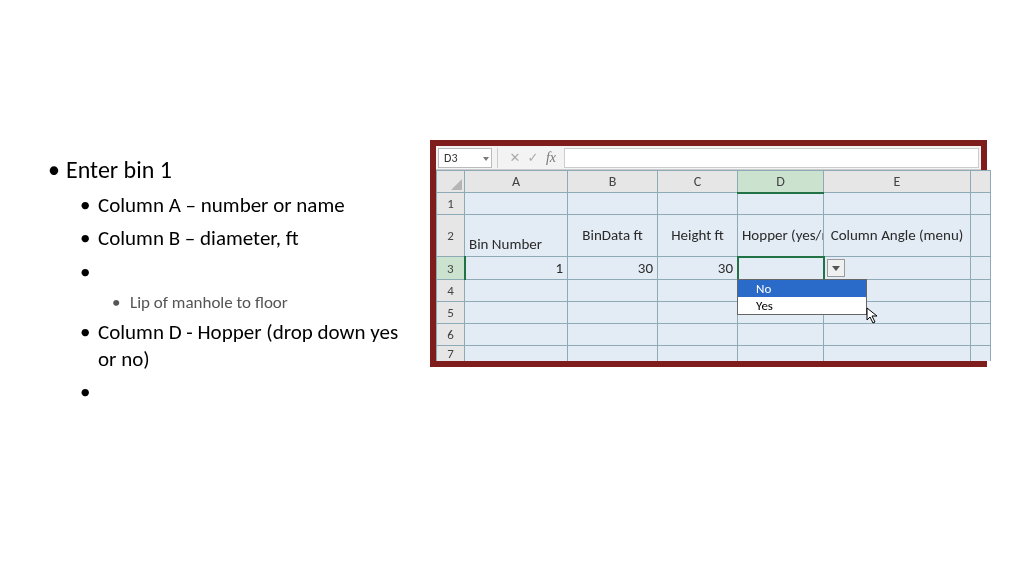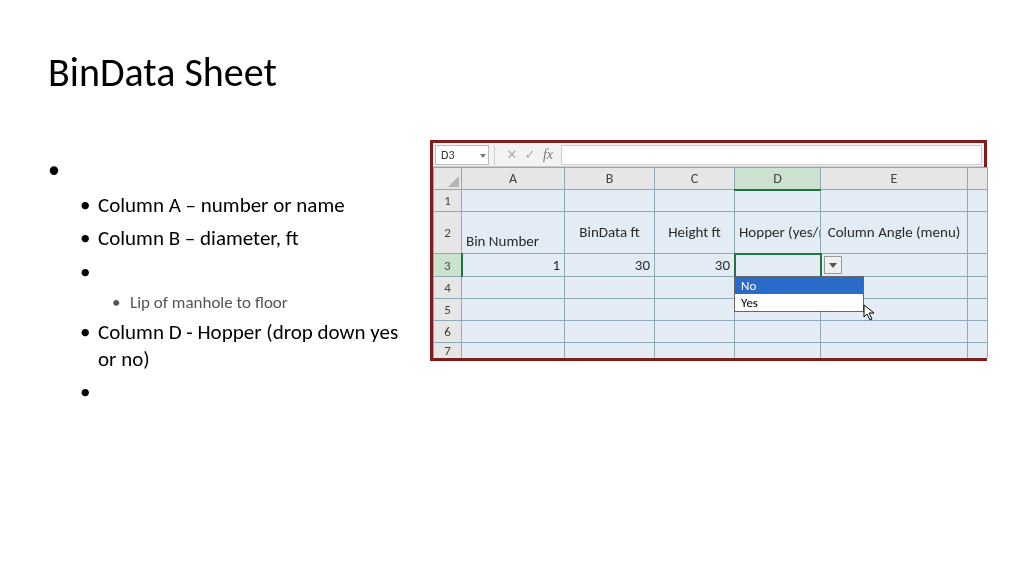--- a/index.html
+++ b/index.html
@@ -41,21 +41,21 @@
     .b3 .dot { width: 18px; flex-shrink: 0; }
 
     .sheet {
       position: absolute;
       left: 430px;
       top: 140px;
       width: 557px;
       font-family: Calibri, 'Segoe UI', Arial, sans-serif;
       font-size: 14px;
       color: #333;
-      border: 3px solid #7f1d1d;
+      border: 6px solid #7f1d1d;
     }
 
     
     .bar-row {
       display: flex;
       align-items: center;
       background: #f3f3f3;
       border-bottom: 1px solid #ccc;
       height: 24px;
     }
@@ -170,21 +170,21 @@
       position: absolute;
       left: -1px;
       top: 22px;
       width: 130px;
       background: #fff;
       border: 1px solid #666;
       z-index: 10;
       font-size: 13px;
     }
     .dropdown .opt {
-      padding: 1px 6px;
+      padding: 1px 18px;
       text-align: left;
       color: #000;
     }
     .dropdown .opt.hl {
       background: #2a6ac9;
       color: #fff;
     }
 
     
     .cursor {
@@ -197,25 +197,25 @@
     .cursor svg { display: block; }
 
     
     tr.r7 td, tr.r7 th { height: 12px; border-bottom: none; }
   </style>
 </head>
 <body>
 
 <div class="slide">
 
-  <div class="title">BinData Sheet</div>
 
   <div class="text-col">
     <div class="b1">
         <span class="dot">•</span>
+        <span>Enter bin 1</span>
       </div>
     <div class="b2">
         <span class="dot">•</span>
         <span>Column A – number or name</span>
       </div>
     <div class="b2">
         <span class="dot">•</span>
         <span>Column B – diameter, ft</span>
       </div>
     <div class="b2">

